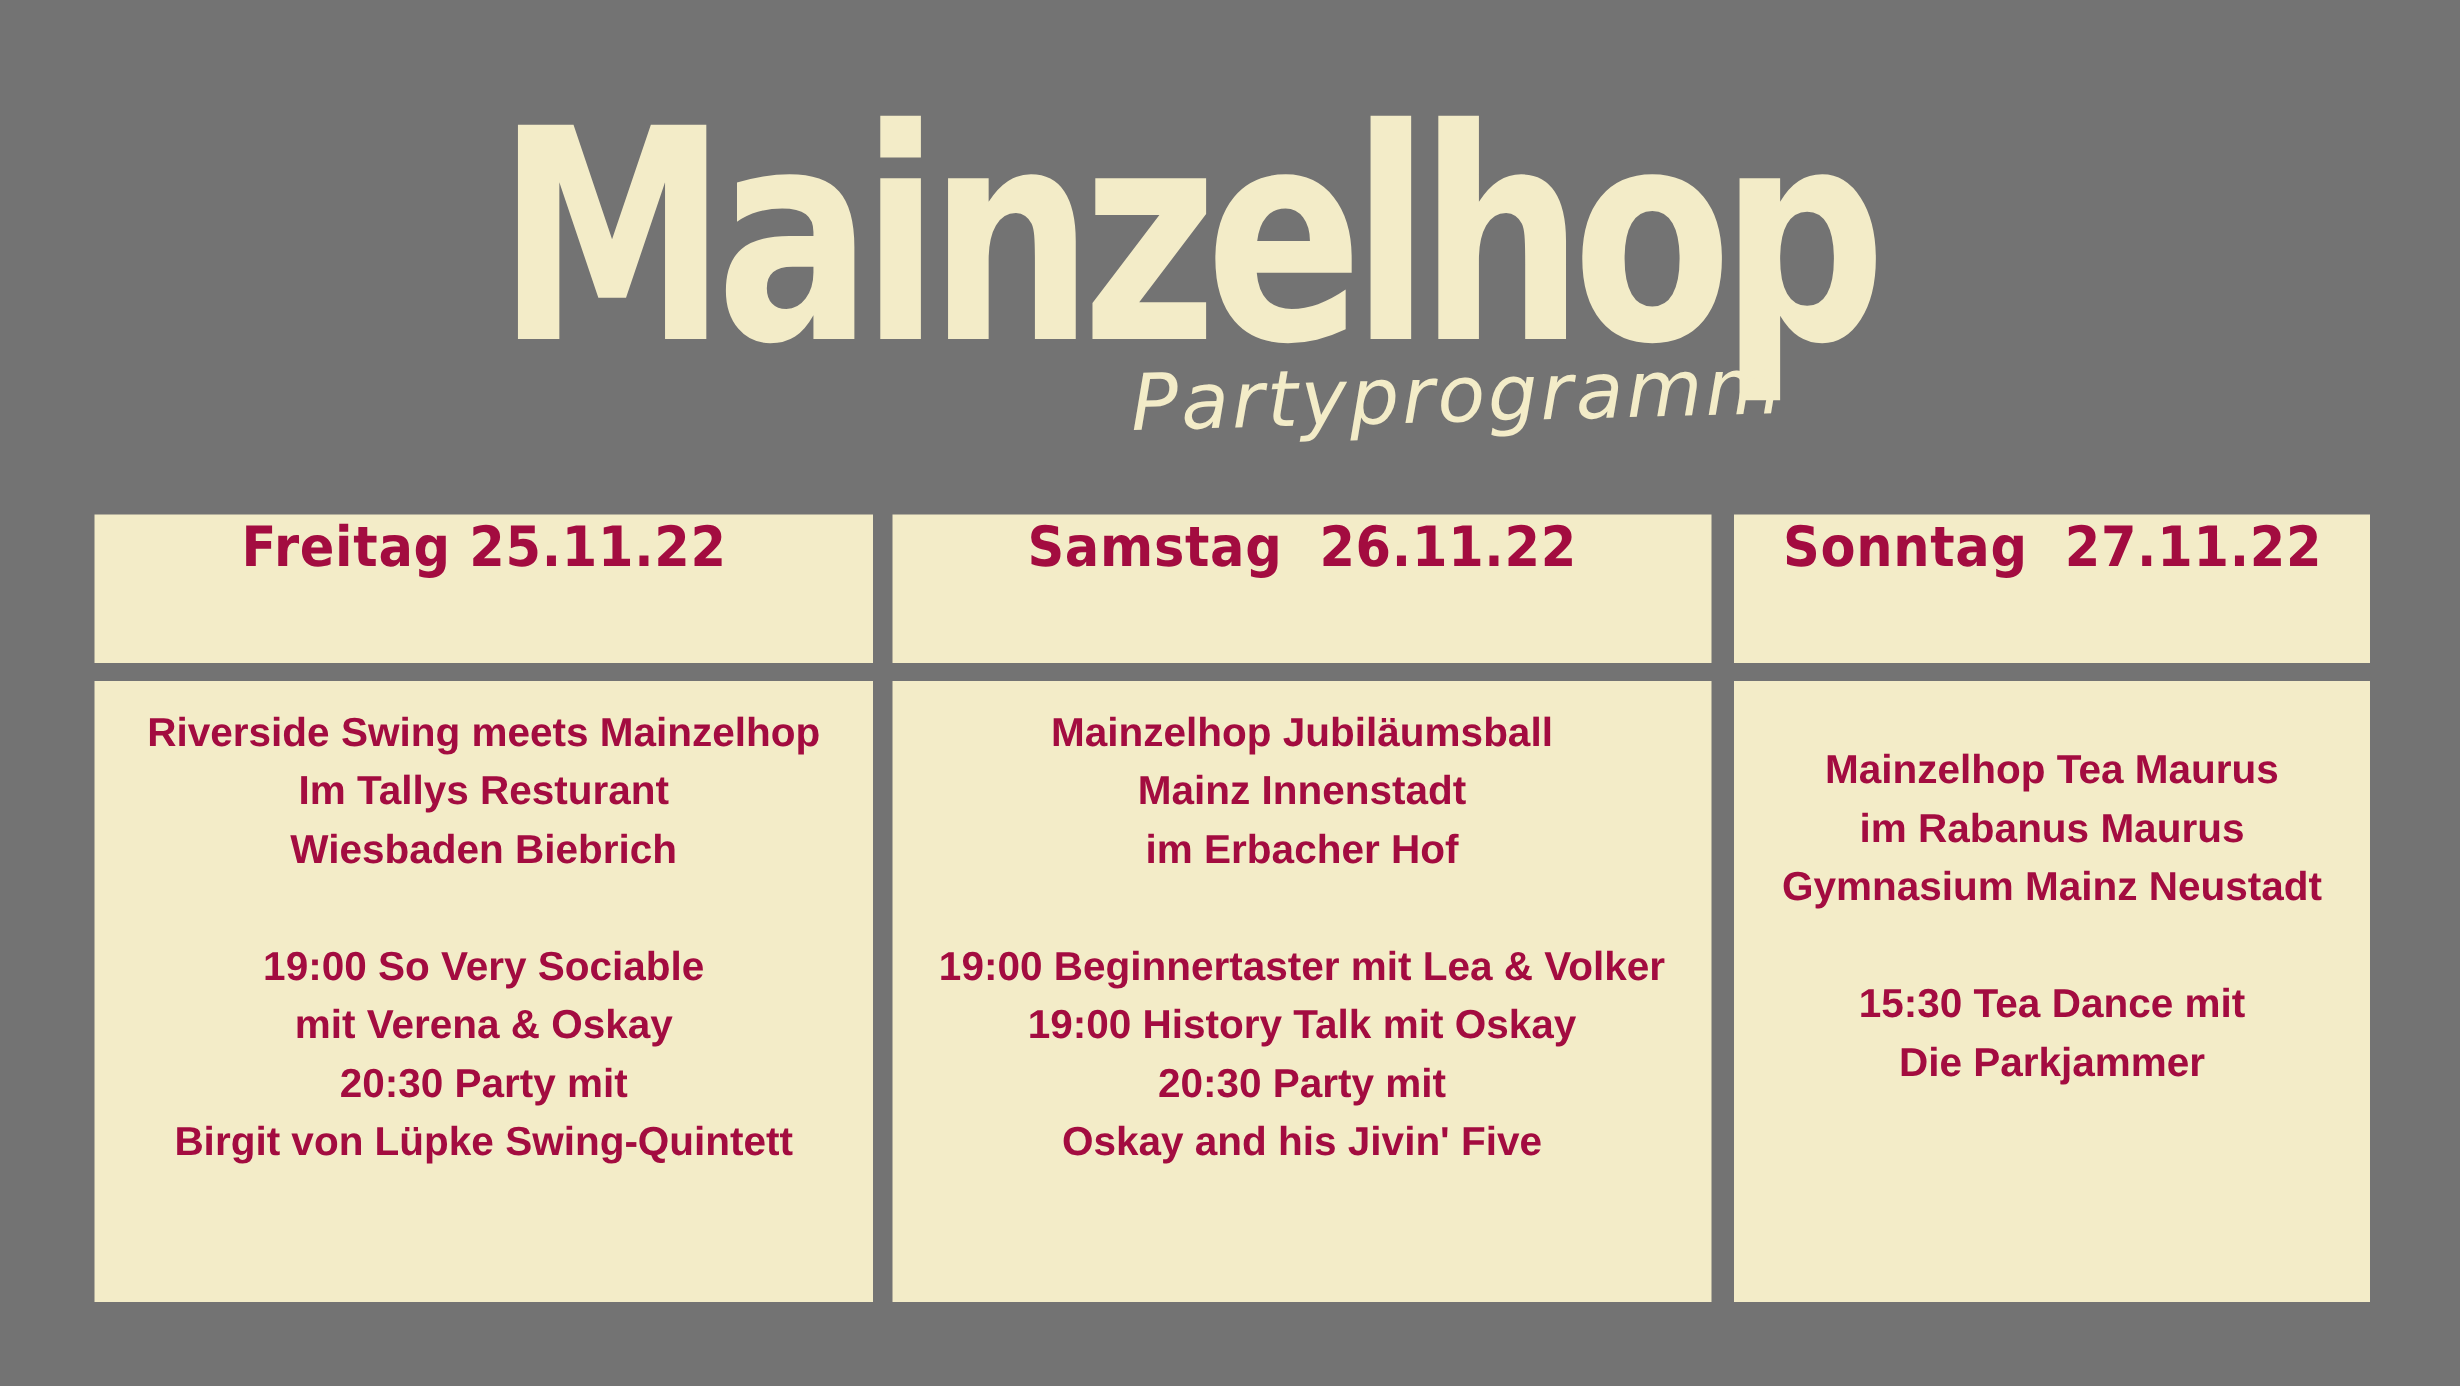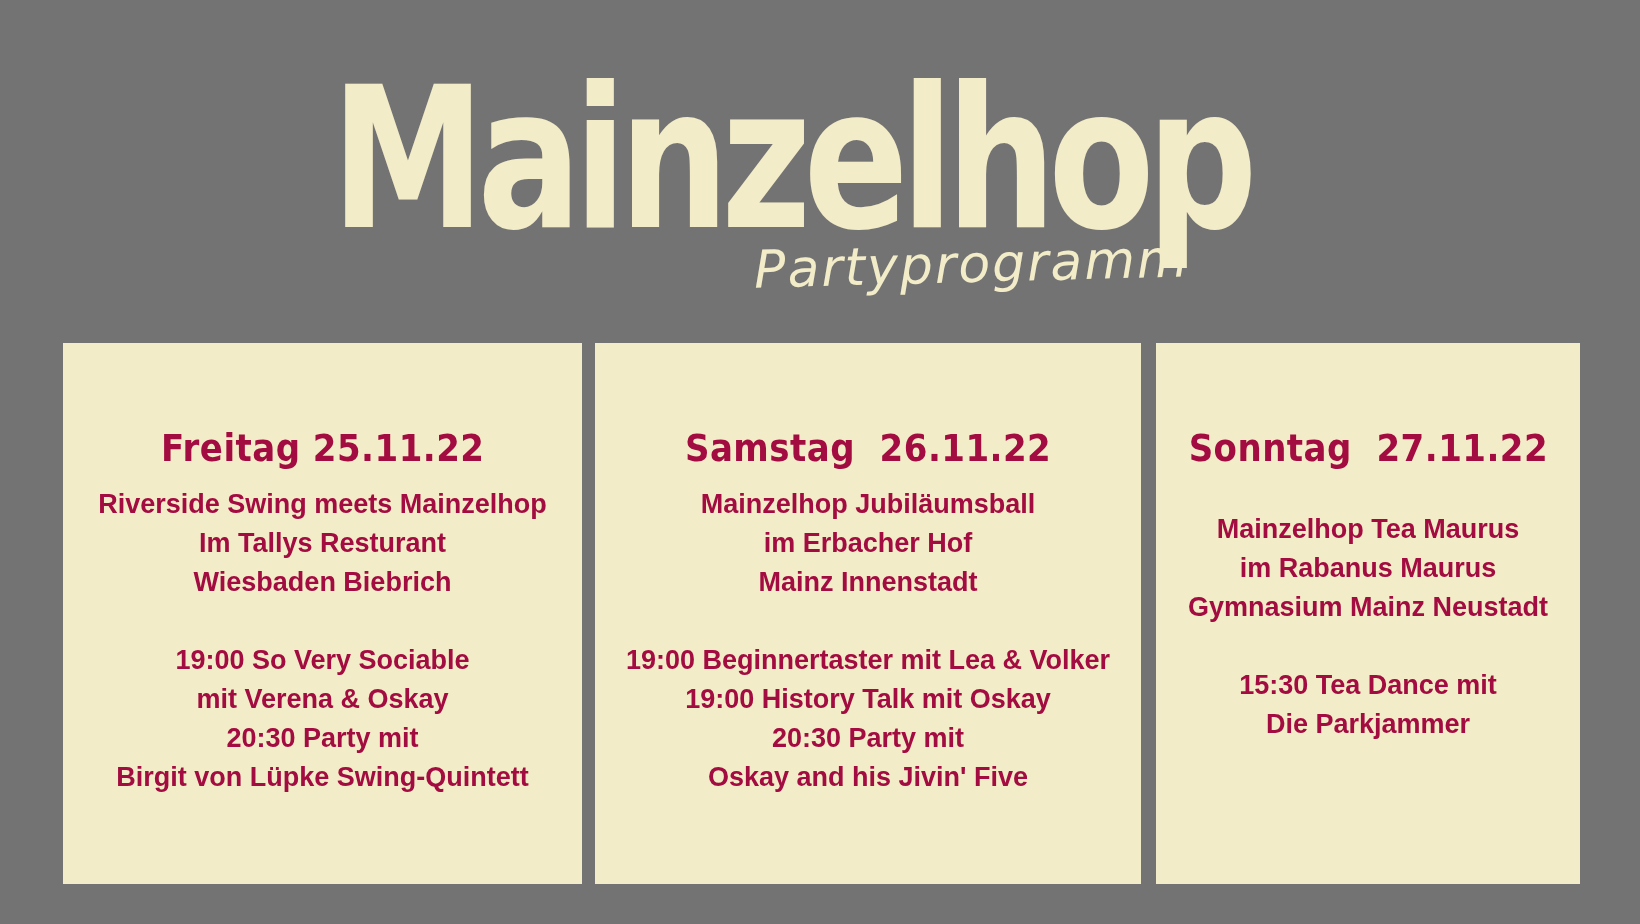--- a/index.html
+++ b/index.html
@@ -50,24 +50,25 @@
     white-space: nowrap;
   }
 
   
   .day-col { position: absolute; top: 343px; }
   .day-col.c1 { left: 63px;   width: 519px; }
   .day-col.c2 { left: 595px;  width: 546px; }
   .day-col.c3 { left: 1156px; width: 424px; }
 
   .day-header {
-    height: 127px;
+    height: 99px;
+    margin-bottom: 12px;
     background: #F3ECC8;
     display: flex;
-    align-items: flex-end;
+    align-items: flex-start;
     justify-content: center;
   }
   .day-header span {
     font-family: "DejaVu Sans", sans-serif;
     font-weight: bold;
     font-size: 37px;
     letter-spacing: 0.5px;
     color: #A30C40;
     white-space: pre-wrap;
     transform: scaleX(0.92);
@@ -118,22 +119,22 @@
     </div>
   </div>
 
   <div class="day-col c2">
     <div class="day-header">
       <span>Samstag  26.11.22</span>
     </div>
     <div class="day-body">
       <div class="venue-block">
         <div class="line">Mainzelhop Jubiläumsball</div>
+        <div class="line">Mainz Innenstadt</div>
         <div class="line">im Erbacher Hof</div>
-        <div class="line">Mainz Innenstadt</div>
       </div>
       <div class="program-block">
         <div class="line">19:00 Beginnertaster mit Lea &amp; Volker</div>
         <div class="line">19:00 History Talk mit Oskay</div>
         <div class="line">20:30 Party mit</div>
         <div class="line">Oskay and his Jivin' Five</div>
       </div>
     </div>
   </div>
 

